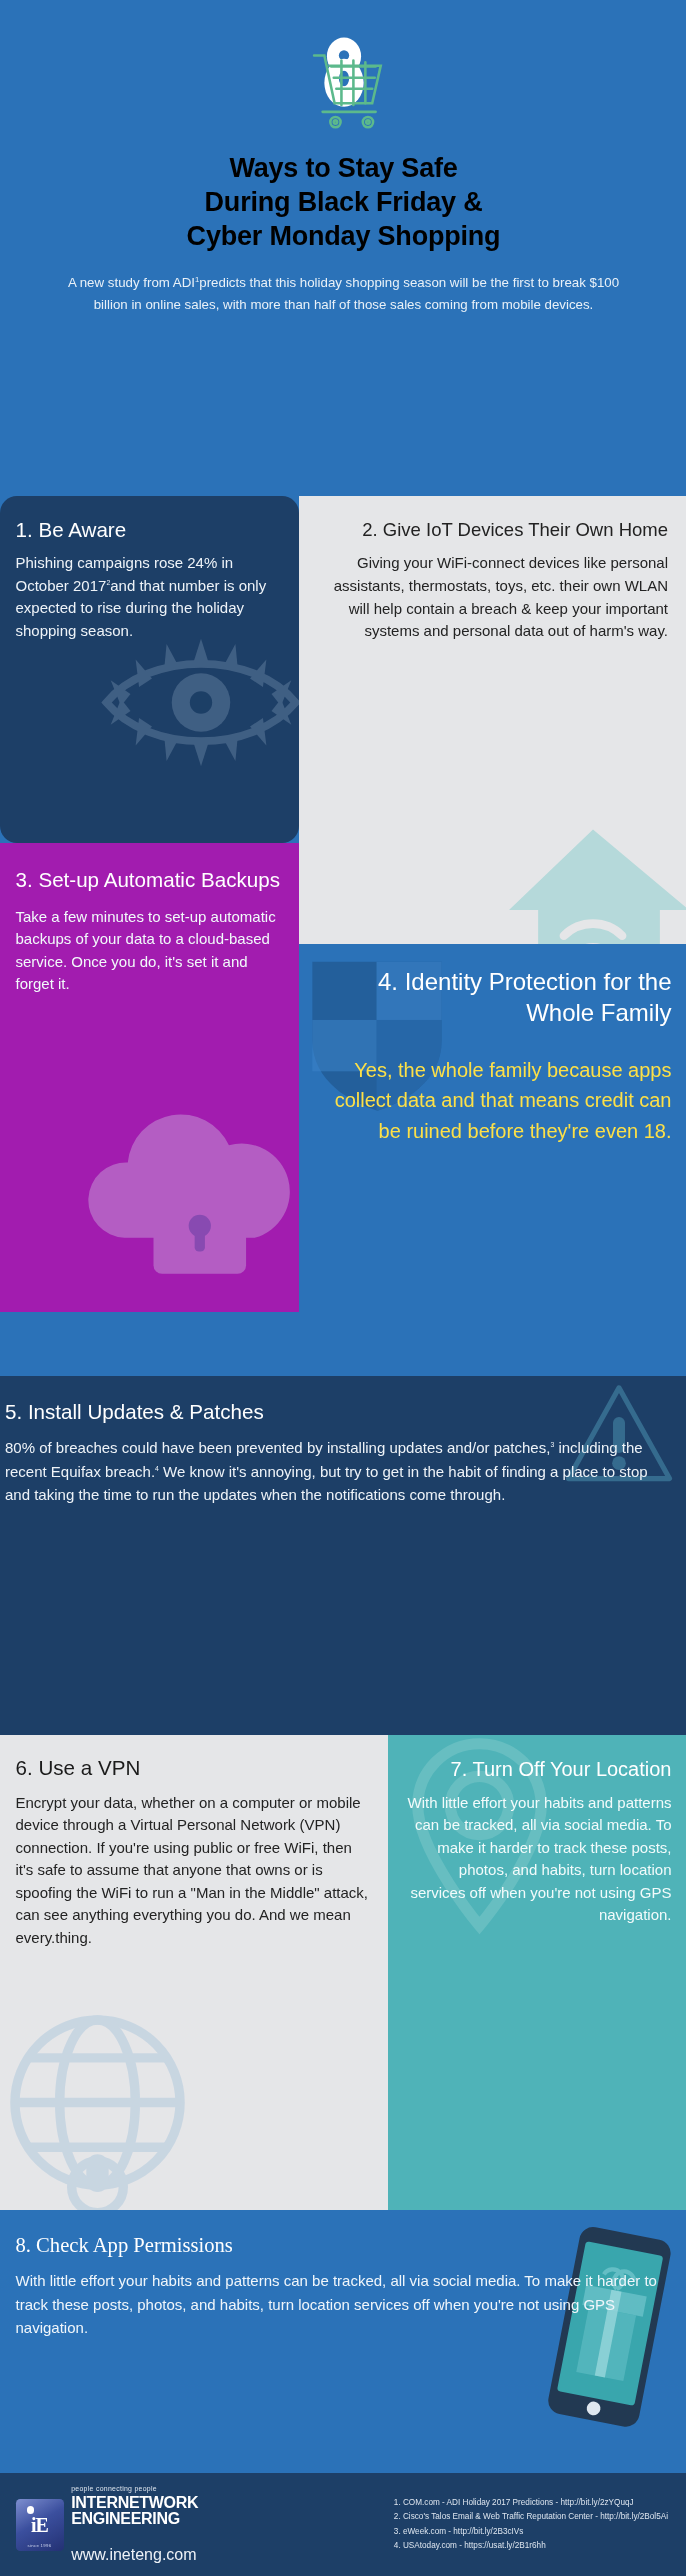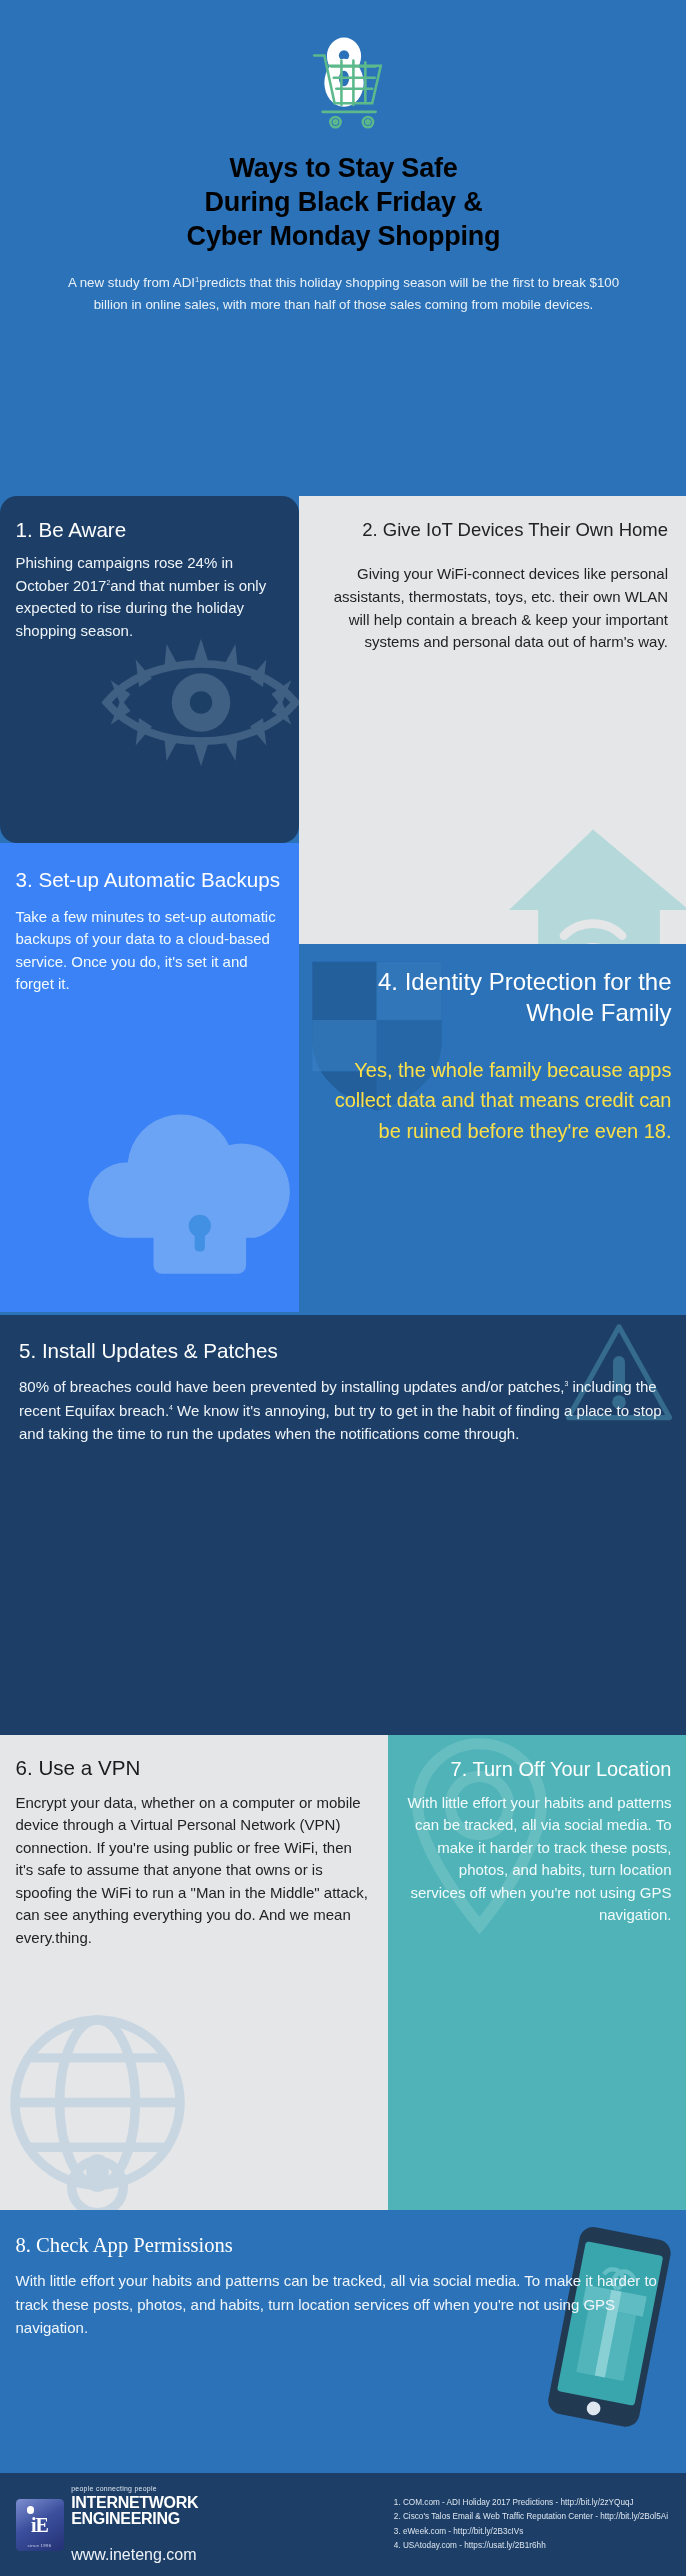--- a/index.html
+++ b/index.html
@@ -58,32 +58,32 @@
     z-index:2;
   }
   .panel p sup { font-size:6.9px; vertical-align:super; }
 
   
   #p1 { left:0; top:496px; width:299px; height:347px; background:#1d3f67; padding:22px 19px 0 15.5px;border-radius:17px; }
   #p1 h2 { color:#fff; font-size:20.6px; margin-bottom:10.3px; }
   #p1 p  { color:#eef3f8; font-size:15px; line-height:1.50; }
 
   #p2 { left:299px; top:496px; width:388px; height:448px; background:#e5e6e8; padding:22px 19px 0 22px; text-align:right; }
-  #p2 h2 { color:#222; font-size:18.5px; line-height:1.30; margin-bottom:21px; }
+  #p2 h2 { color:#222; font-size:18.5px; line-height:1.30; margin-bottom:10px; }
   #p2 p  { color:#232323; font-size:15px; line-height:1.52; }
 
-  #p3 { left:0; top:843px; width:299px; height:469px; background:#3b82f6; padding:24px 19px 0 15.5px; }
+  #p3 { left:0; top:843px; width:299px; height:469px; background:#a21caf; padding:24px 19px 0 15.5px; }
   #p3 h2 { color:#fff; font-size:20.6px; line-height:1.30; margin-bottom:12px; }
   #p3 p  { color:#f2fbfb; font-size:15px; line-height:1.50; }
 
   #p4 { left:299px; top:945px; width:388px; height:368px; background:#2b72b8; padding:20.6px 15.5px 0 22px; text-align:right; }
   #p4 h2 { color:#ffffff; font-size:24px; line-height:1.32; margin-bottom:26px; }
   #p4 p  { color:#fde047; font-size:20px; line-height:1.52; }
 
-  #p5 { left:0; top:1315px; width:687px; height:422px; background:#1d3f67; padding:24px 22px 0 19px; }
+  #p5 { left:0; top:1376px; width:687px; height:422px; background:#1d3f67; padding:24px 22px 0 5px; }
   #p5 h2 { color:#fff; font-size:20.6px; margin-bottom:12px; }
   #p5 p  { color:#eef3f8; font-size:15px; line-height:1.58; }
 
   #p6 { left:0; top:1735px; width:388px; height:476px; background:#e5e6e8; padding:20.6px 17px 0 15.5px; }
   #p6 h2 { color:#1b1b1b; font-size:20.6px; margin-bottom:12px; }
   #p6 p  { color:#232323; font-size:15px; line-height:1.50; }
 
   #p7 { left:388px; top:1735px; width:299px; height:476px; background:#4fb3b8; padding:20.6px 15.5px 0 17px; text-align:right; }
   #p7 h2 { color:#fff; font-size:20px; line-height:1.30; margin-bottom:10.3px; }
   #p7 p  { color:#f2fbfb; font-size:15px; line-height:1.50; }

